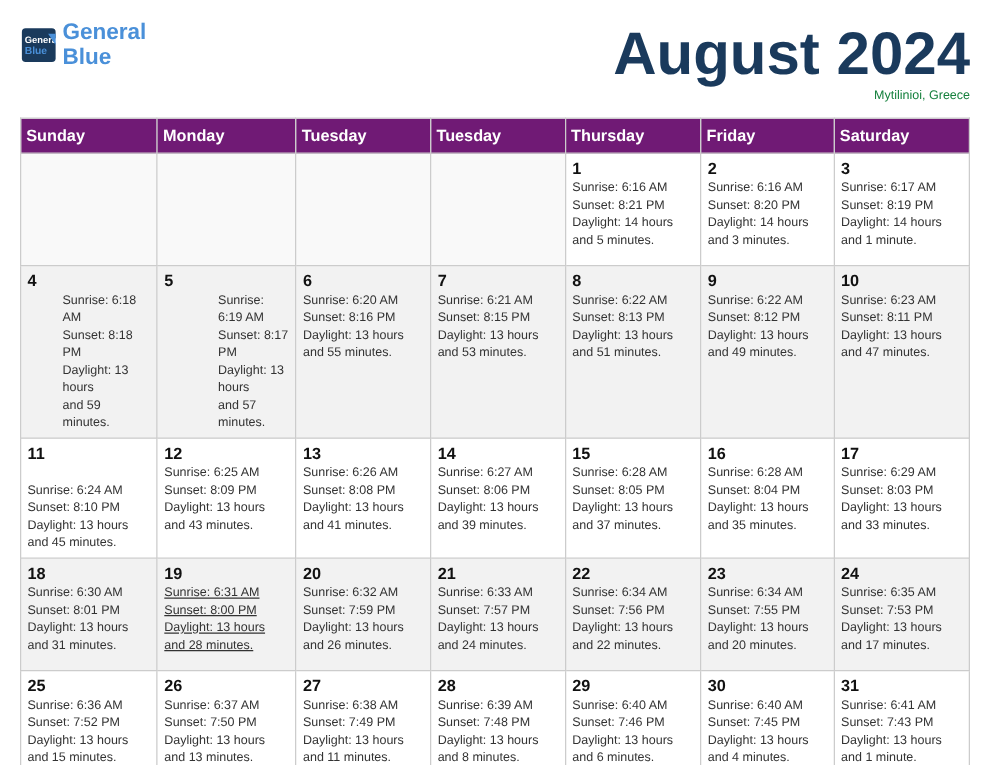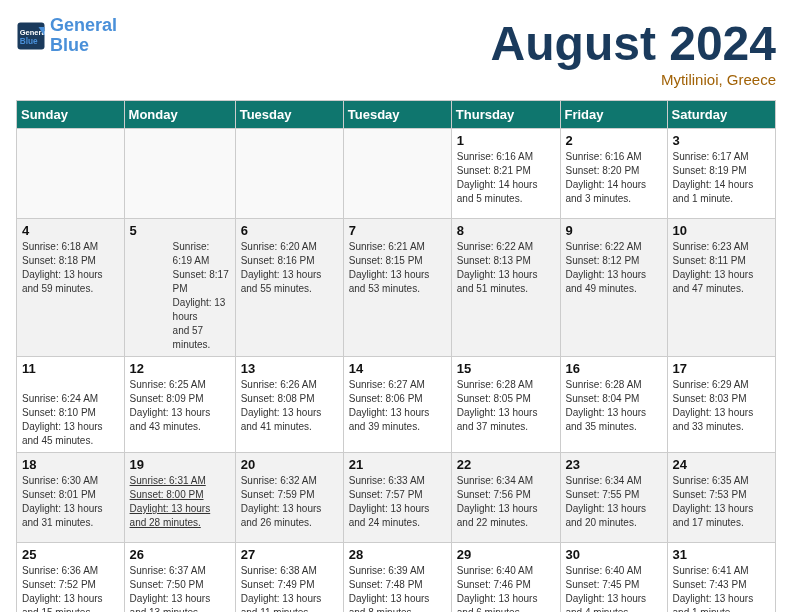--- a/index.html
+++ b/index.html
@@ -36,29 +36,29 @@
     }
     .title-block {
       text-align: right;
     }
     .month-title {
       font-size: 48px;
       font-weight: bold;
       color: #1a3a5c;
     }
     .subtitle {
-      font-size: 15px;
-      color: #a16207;
+      font-size: 10px;
+      color: #15803d;
     }
     .calendar {
       width: 100%;
       border-collapse: collapse;
     }
     .calendar th {
-      background: #0f766e;
+      background: #701a75;
       color: #fff;
       font-size: 13px;
       font-weight: bold;
       padding: 6px 4px;
       text-align: left;
       border: 1px solid #ccc;
     }
     .calendar td {
       border: 1px solid #ccc;
       vertical-align: top;
@@ -147,21 +147,21 @@
           <div class="day-num">3</div>
           <div class="day-info" style="white-space: pre-line;">Sunrise: 6:17 AM
 Sunset: 8:19 PM
 Daylight: 14 hours
 and 1 minute.</div>
         </td>
       </tr>
       <tr class="row-shaded">
         <td>
           <div class="day-num">4</div>
-          <div class="day-info" style="white-space: pre-line;">Sunrise: 6:18 AM
+          <div class="day-info" style="white-space: pre-line; margin-left: 28px;">Sunrise: 6:18 AM
 Sunset: 8:18 PM
 Daylight: 13 hours
 and 59 minutes.</div>
         </td>
         <td>
           <div class="day-num">5</div>
           <div class="day-info" style="white-space: pre-line; margin-left: 43px;">Sunrise: 6:19 AM
 Sunset: 8:17 PM
 Daylight: 13 hours
 and 57 minutes.</div>

